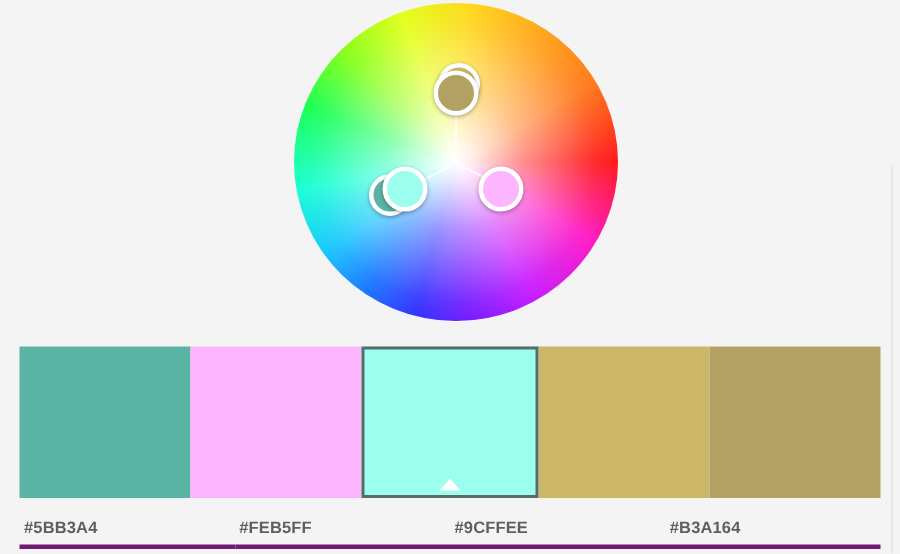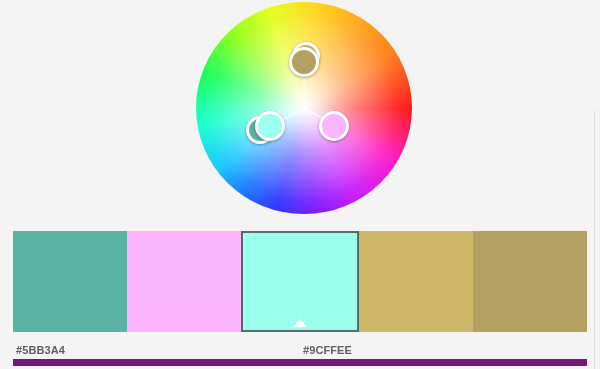--- a/index.html
+++ b/index.html
@@ -130,21 +130,21 @@
     left: 13px;
     top: 340px;
     width: 574px;
     height: 26px;
     display: flex;
   }
   .label-cell {
     flex: 1 1 0;
     box-sizing: border-box;
     padding-left: 3px;
-    border-bottom: 7px solid #701a75;
+    border-bottom: 3px solid #701a75;
     display: flex;
     align-items: center;
   }
   .hex-text {
     font-family: "Liberation Sans", sans-serif;
     font-size: 11px;
     font-weight: bold;
     color: #5f5f5f;
     letter-spacing: 0.1px;
   }
@@ -178,18 +178,24 @@
       </div>
       <div class="swatch" style="background: rgb(204, 182, 104);"></div>
       <div class="swatch" style="background: rgb(179, 161, 100);"></div>
     </div>
 
   <div class="label-row" id="label-row">
       <div class="label-cell">
         <span class="hex-text">#5BB3A4</span>
       </div>
       <div class="label-cell">
+        <span class="hex-text">#FEB5FF</span>
+      </div>
+      <div class="label-cell">
         <span class="hex-text">#9CFFEE</span>
+      </div>
+      <div class="label-cell">
+        <span class="hex-text">#B3A164</span>
       </div>
     </div>
 
   <div class="page-edge"></div>
 </div>
 
 </body></html>

